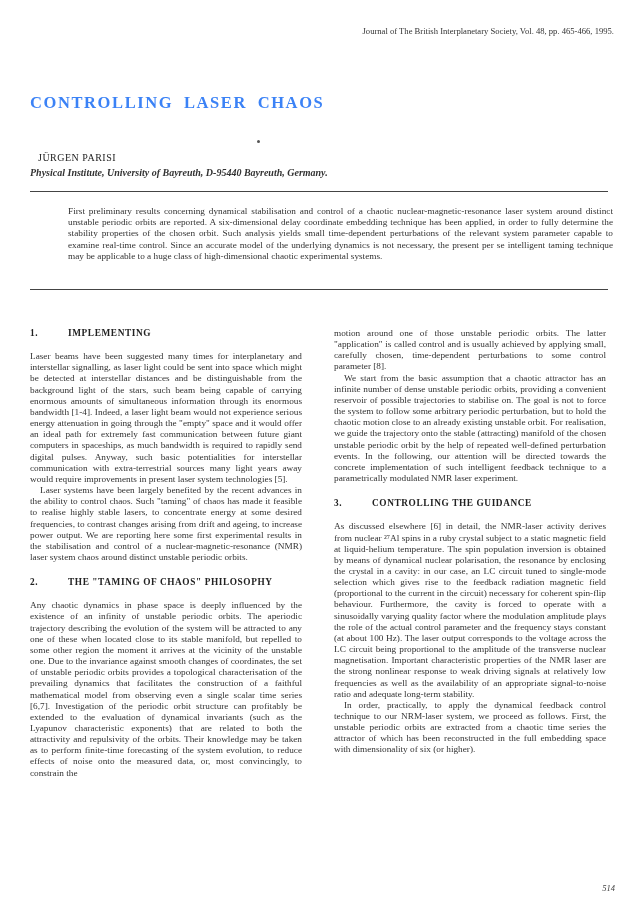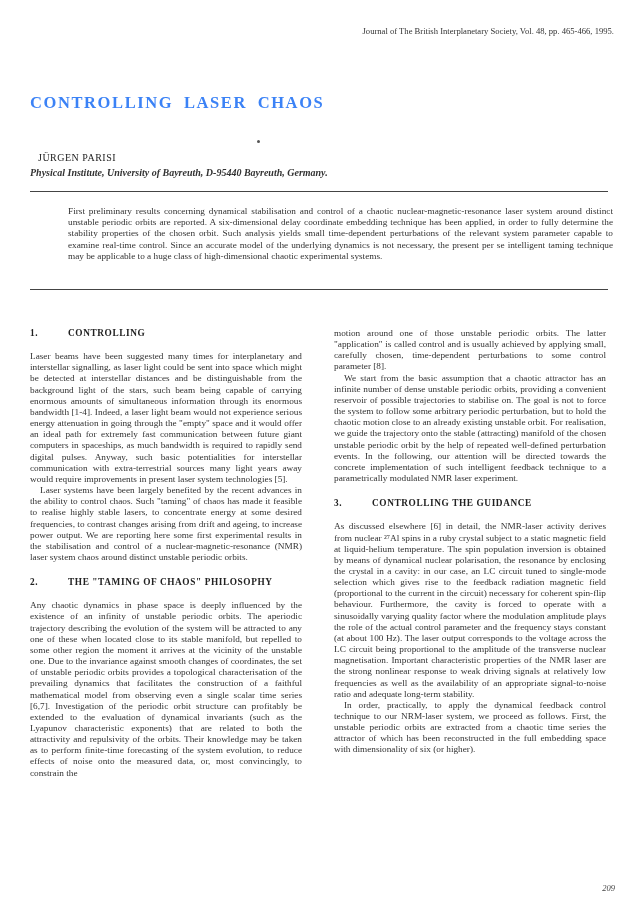--- a/index.html
+++ b/index.html
@@ -61,21 +61,21 @@
 <div class="author">JÜRGEN PARISI</div>
 <div class="affil">Physical Institute, University of Bayreuth, D-95440 Bayreuth, Germany.</div>
 
 <div class="rule top"></div>
 <div class="abstract">First preliminary results concerning dynamical stabilisation and control of a chaotic nuclear-magnetic-resonance laser system around distinct unstable periodic orbits are reported. A six-dimensional delay coordinate embedding technique has been applied, in order to fully determine the stability properties of the chosen orbit. Such analysis yields small time-dependent perturbations of the relevant system parameter capable to examine real-time control. Since an accurate model of the underlying dynamics is not necessary, the present per se intelligent taming technique may be applicable to a huge class of high-dimensional chaotic experimental systems.</div>
 <div class="rule bottom"></div>
 
 <div class="col left">
   <div class="sec-head sec-gap-after">
     <span class="num">1.</span>
-    <span>CONTROLLING</span>
+    <span>IMPLEMENTING</span>
   </div>
   <p class="first">Laser beams have been suggested many times for interplanetary and interstellar signalling, as laser light could be sent into space which might be detected at interstellar distances and be distinguishable from the background light of the stars, such beam being capable of carrying enormous amounts of simultaneous information through its enormous bandwidth [1-4]. Indeed, a laser light beam would not experience serious energy attenuation in going through the "empty" space and it would offer an ideal path for extremely fast communication between future giant computers in spaceships, as much bandwidth is required to rapidly send digital pulses. Anyway, such basic potentialities for interstellar communication with extra-terrestrial sources many light years away would require improvements in present laser system technologies [5].</p>
   <p>Laser systems have been largely benefited by the recent advances in the ability to control chaos. Such "taming" of chaos has made it feasible to realise highly stable lasers, to concentrate energy at some desired frequencies, to contrast changes arising from drift and ageing, to increase power output. We are reporting here some first experimental results in the stabilisation and control of a nuclear-magnetic-resonance (NMR) laser system chaos around distinct unstable periodic orbits.</p>
 
   <div class="sec-head sec-gap-before sec-gap-after">
     <span class="num">2.</span>
     <span>THE "TAMING OF CHAOS" PHILOSOPHY</span>
   </div>
   <p class="first">Any chaotic dynamics in phase space is deeply influenced by the existence of an infinity of unstable periodic orbits. The aperiodic trajectory describing the evolution of the system will be attracted to any one of these when located close to its stable manifold, but repelled to some other region the moment it arrives at the vicinity of the unstable one. Due to the invariance against smooth changes of coordinates, the set of unstable periodic orbits provides a topological characterisation of the prevailing dynamics that facilitates the construction of a faithful mathematical model from observing even a single scalar time series [6,7]. Investigation of the periodic orbit structure can profitably be extended to the evaluation of dynamical invariants (such as the Lyapunov characteristic exponents) that are related to both the attractivity and repulsivity of the orbits. Their knowledge may be taken as to perform finite-time forecasting of the system evolution, to reduce effects of noise onto the measured data, or, most convincingly, to constrain the</p>
 </div>
@@ -85,13 +85,13 @@
   <p>We start from the basic assumption that a chaotic attractor has an infinite number of dense unstable periodic orbits, providing a convenient reservoir of possible trajectories to stabilise on. The goal is not to force the system to follow some arbitrary periodic perturbation, but to hold the chaotic motion close to an already existing unstable orbit. For realisation, we guide the trajectory onto the stable (attracting) manifold of the chosen unstable periodic orbit by the help of repeated well-defined perturbation events. In the following, our attention will be directed towards the concrete implementation of such intelligent feedback technique to a parametrically modulated NMR laser experiment.</p>
 
   <div class="sec-head sec-gap-before sec-gap-after">
     <span class="num">3.</span>
     <span>CONTROLLING THE GUIDANCE</span>
   </div>
   <p class="first">As discussed elsewhere [6] in detail, the NMR-laser activity derives from nuclear ²⁷Al spins in a ruby crystal subject to a static magnetic field at liquid-helium temperature. The spin population inversion is obtained by means of dynamical nuclear polarisation, the resonance by enclosing the crystal in a cavity: in our case, an LC circuit tuned to single-mode selection which gives rise to the feedback radiation magnetic field (proportional to the current in the circuit) necessary for coherent spin-flip behaviour. Furthermore, the cavity is forced to operate with a sinusoidally varying quality factor where the modulation amplitude plays the role of the actual control parameter and the frequency stays constant (at about 100 Hz). The laser output corresponds to the voltage across the LC circuit being proportional to the amplitude of the transverse nuclear magnetisation. Important characteristic properties of the NMR laser are the strong nonlinear response to weak driving signals at relatively low frequencies as well as the availability of an appropriate signal-to-noise ratio and adequate long-term stability.</p>
   <p>In order, practically, to apply the dynamical feedback control technique to our NRM-laser system, we proceed as follows. First, the unstable periodic orbits are extracted from a chaotic time series the attractor of which has been reconstructed in the full embedding space with dimensionality of six (or higher).</p>
 </div>
 
-<div class="page-num">209</div>
+<div class="page-num">514</div>
 
 </body></html>

